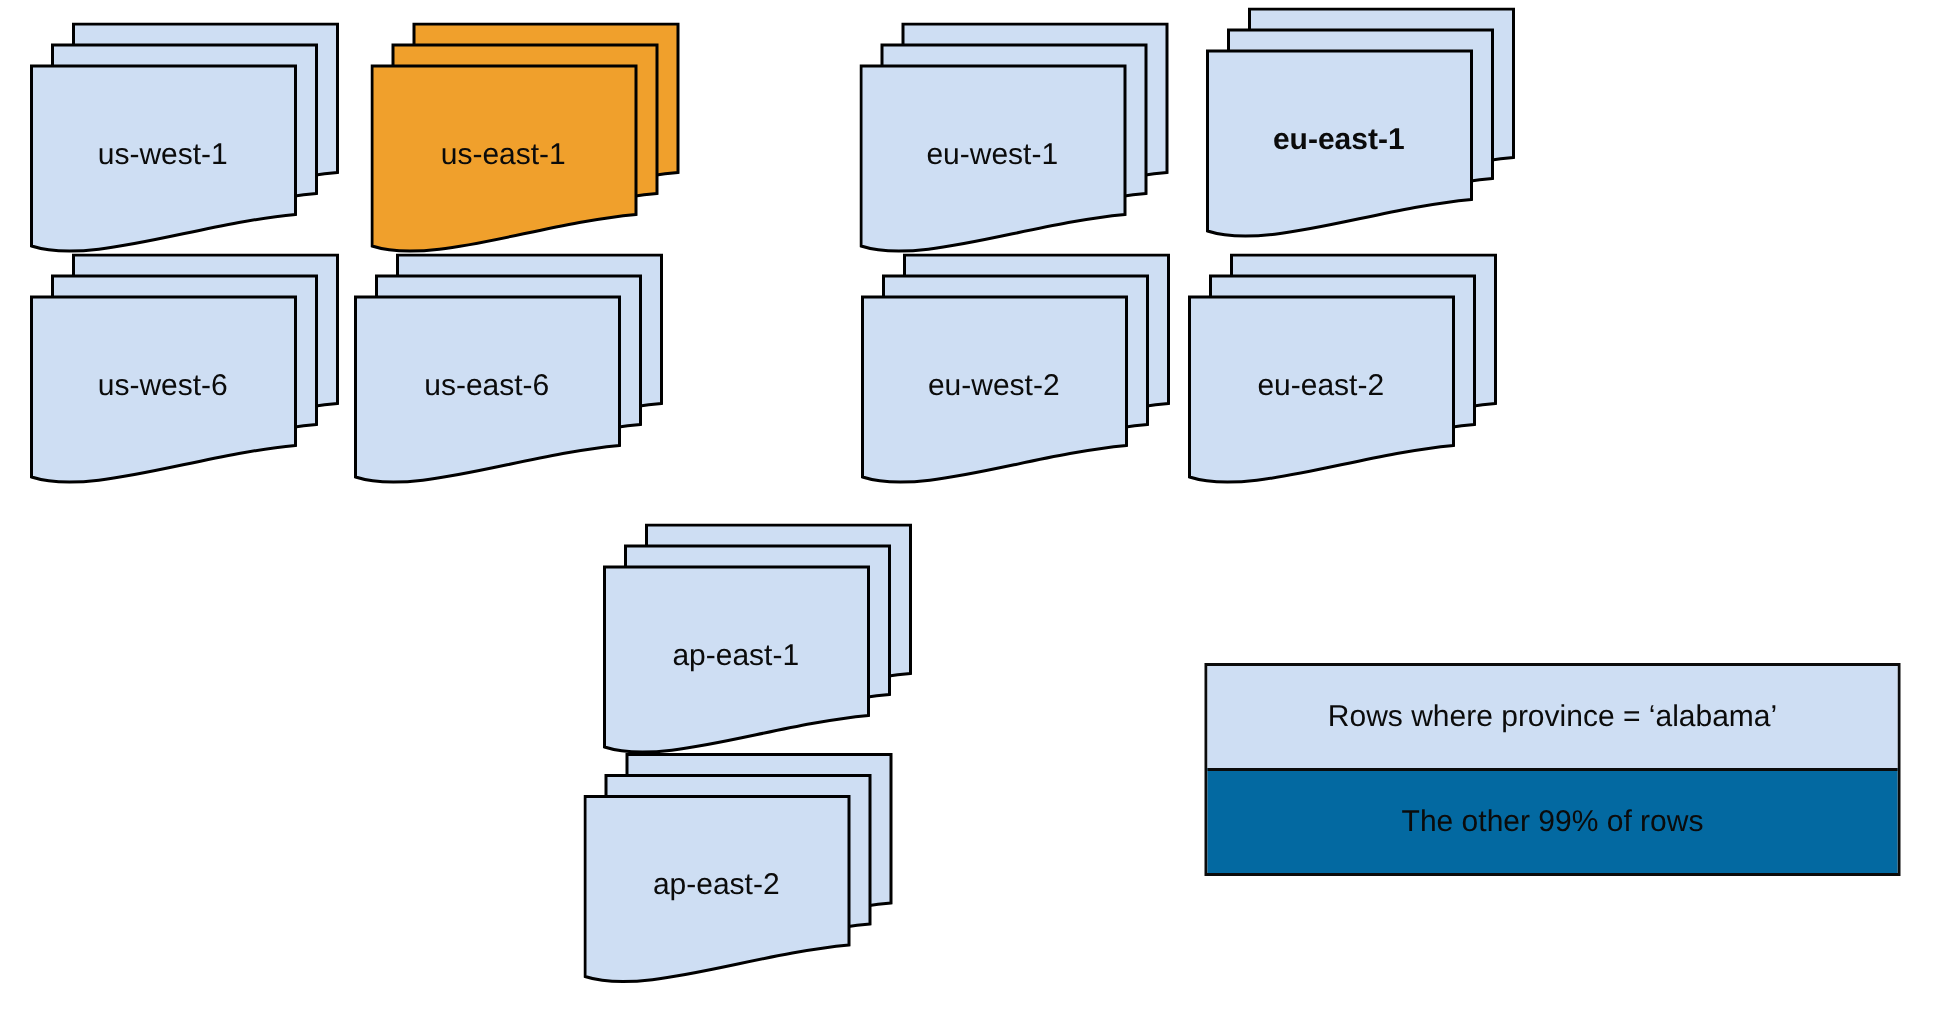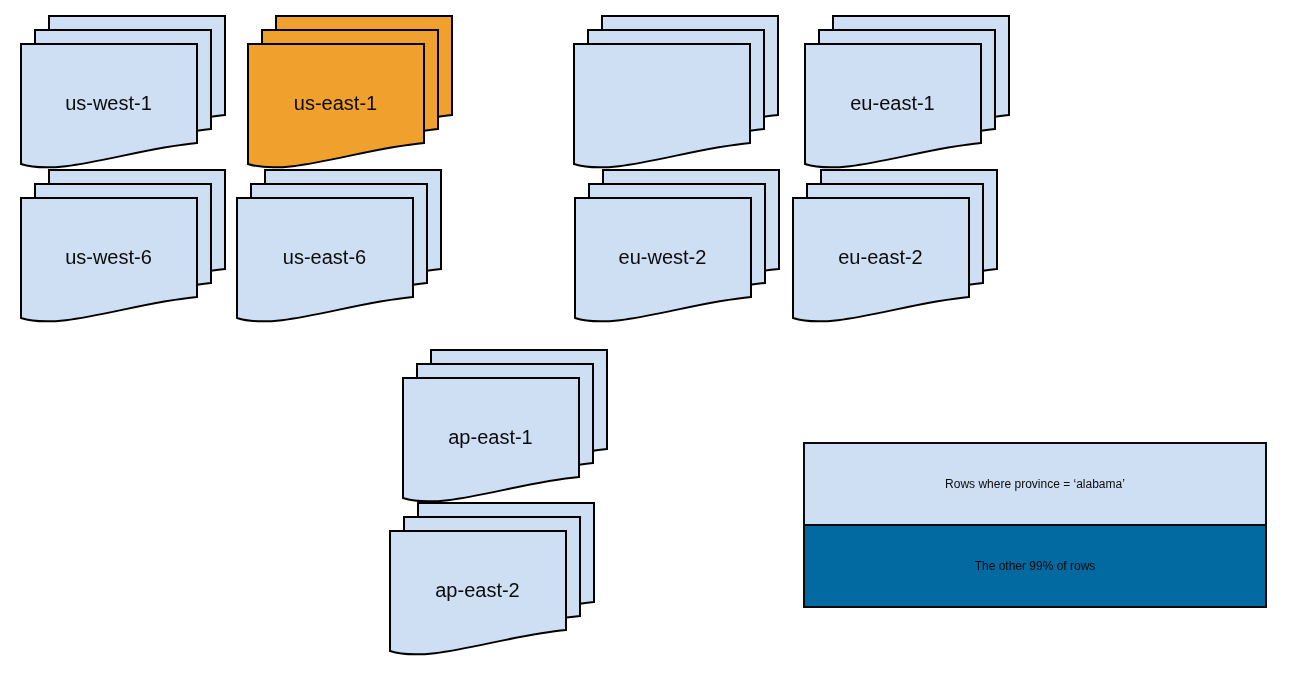--- a/index.html
+++ b/index.html
@@ -14,22 +14,22 @@
   .stack-label{
     position:absolute;left:0;top:72px;width:177px;height:32px;
     line-height:32px;text-align:center;font-size:20px;color:#0b0b0b;
     white-space:nowrap;
   }
   .legend{
     position:absolute;left:803px;top:442px;width:460px;
     border:2px solid #0b0b0b;
   }
   .legend-row{
-    height:80px;display:flex;align-items:center;justify-content:center;
-    font-size:12px;color:#0b0b0b;
+    height:68px;display:flex;align-items:center;justify-content:center;
+    font-size:20px;color:#0b0b0b;
   }
   .legend-row + .legend-row{border-top:2px solid #0b0b0b;}
   .defs-svg{position:absolute;width:0;height:0;}
 </style>
 </head>
 <body>
 
 <svg class="defs-svg" aria-hidden="true">
   <defs>
     <path id="docshape" d="M0,0 H176 V99 C110,105 40,133 0,120 Z" stroke="#000000" stroke-width="2" stroke-linejoin="miter"></path>
@@ -53,23 +53,24 @@
   </svg>
   <div class="stack-label">us-east-1</div>
 </div>
 
 <div class="stack" style="left:573px;top:15px;">
   <svg width="208" height="156" viewBox="-1 -1 208 156">
     <use href="#docshape" x="28" y="0" fill="#CEDEF3"></use>
     <use href="#docshape" x="14" y="14" fill="#CEDEF3"></use>
     <use href="#docshape" x="0" y="28" fill="#CEDEF3"></use>
   </svg>
+  <div class="stack-label">eu-west-1</div>
 </div>
 
-<div class="stack" style="left:804px;top:15px;">
+<div class="stack" style="left:804px;top:5px;font-weight:bold;">
   <svg width="208" height="156" viewBox="-1 -1 208 156">
     <use href="#docshape" x="28" y="0" fill="#CEDEF3"></use>
     <use href="#docshape" x="14" y="14" fill="#CEDEF3"></use>
     <use href="#docshape" x="0" y="28" fill="#CEDEF3"></use>
   </svg>
   <div class="stack-label">eu-east-1</div>
 </div>
 
 <div class="stack" style="left:20px;top:169px;">
   <svg width="208" height="156" viewBox="-1 -1 208 156">

